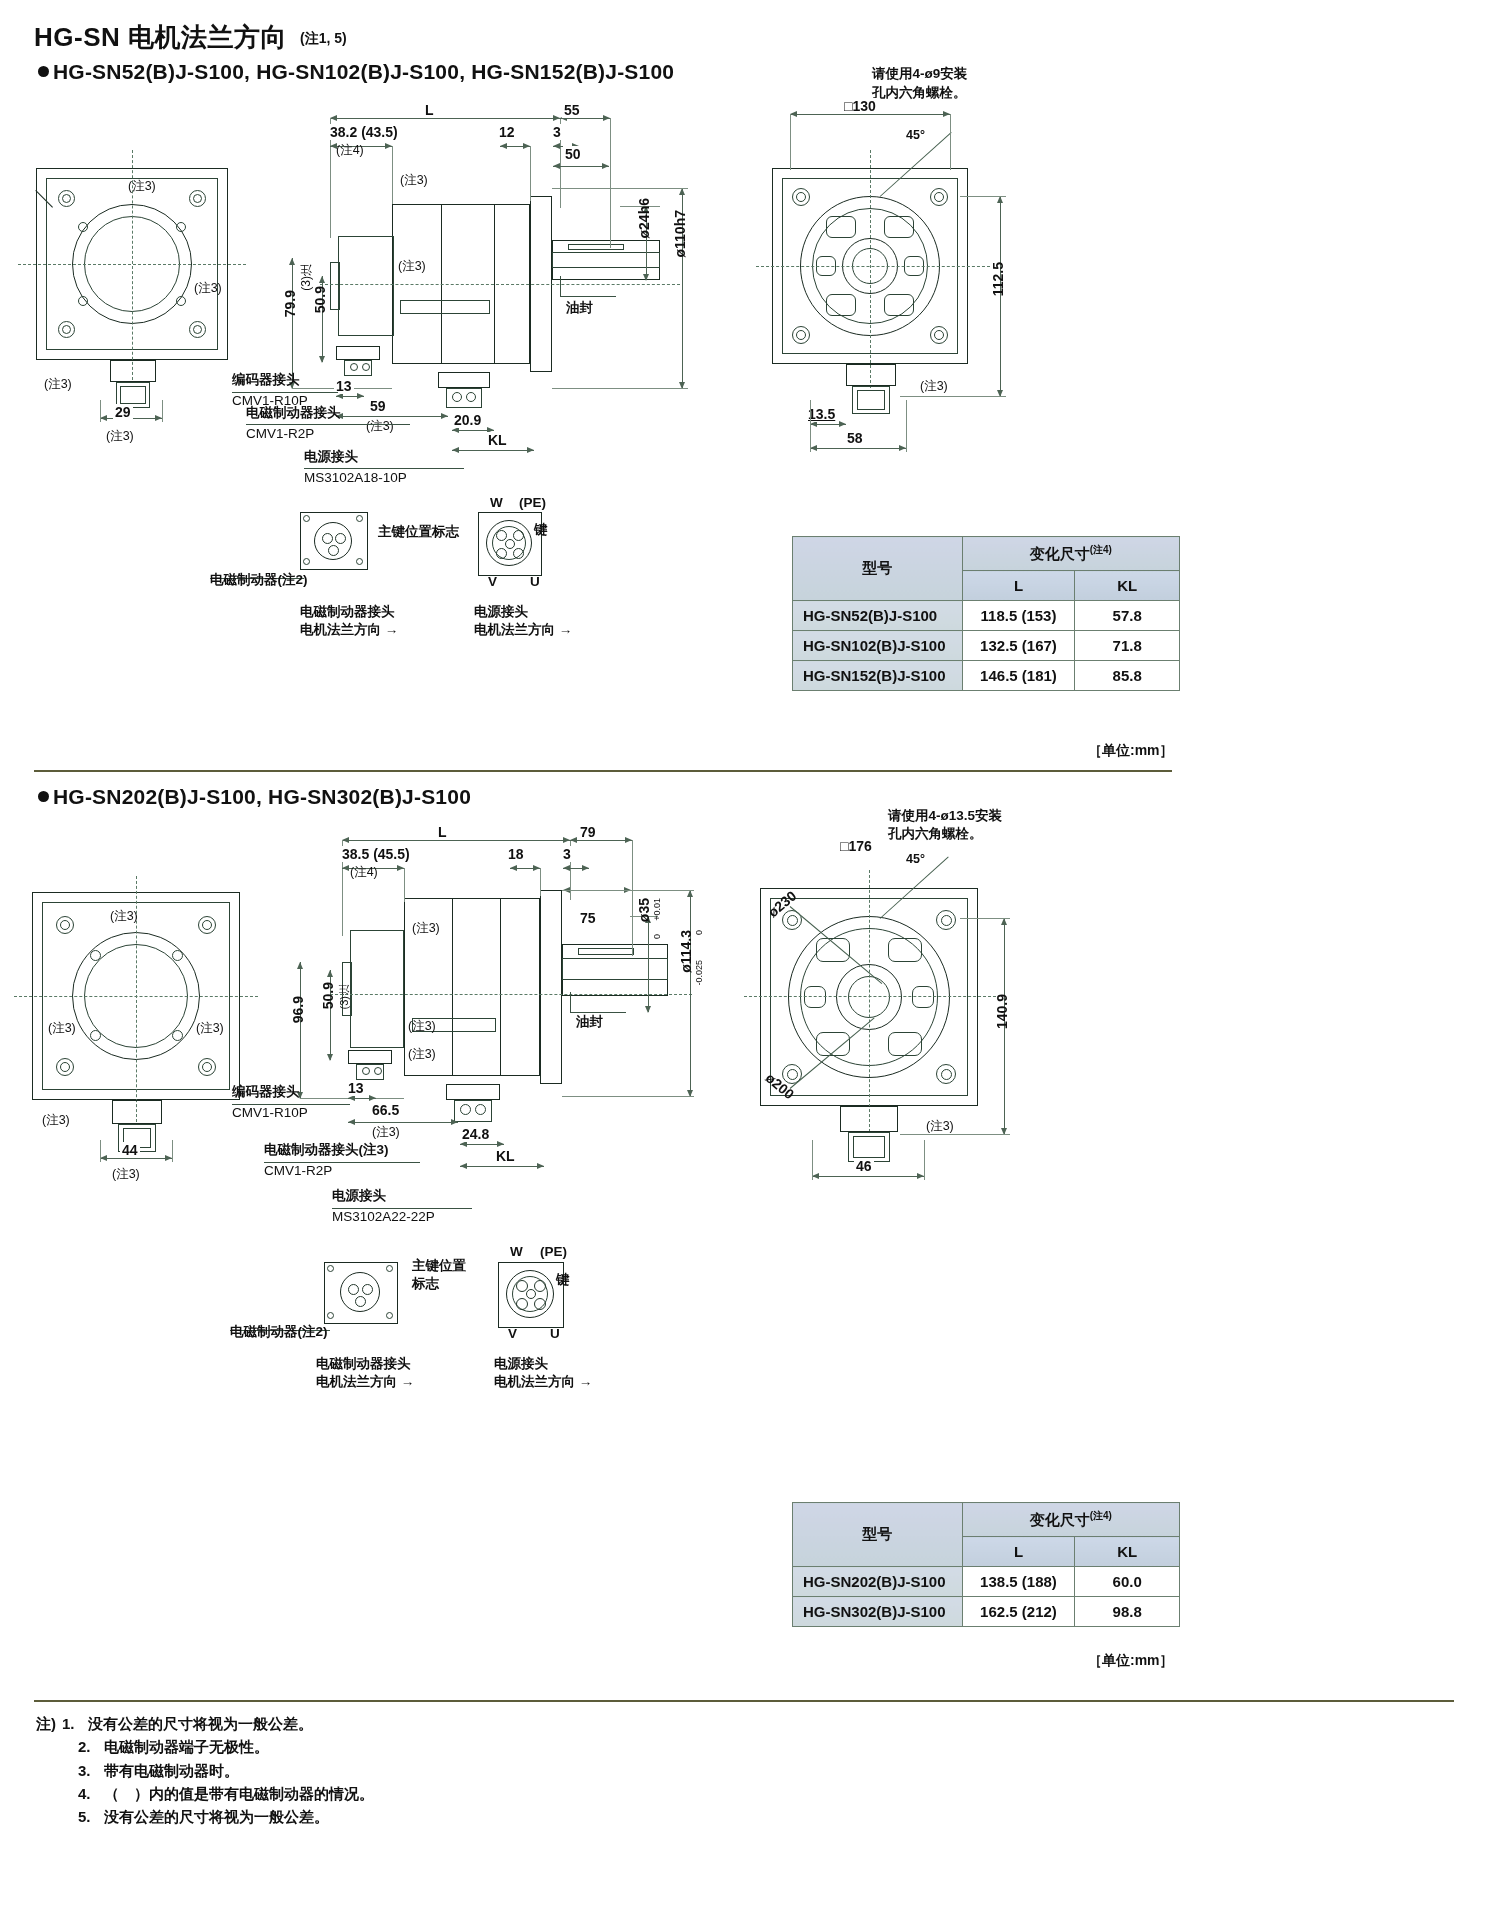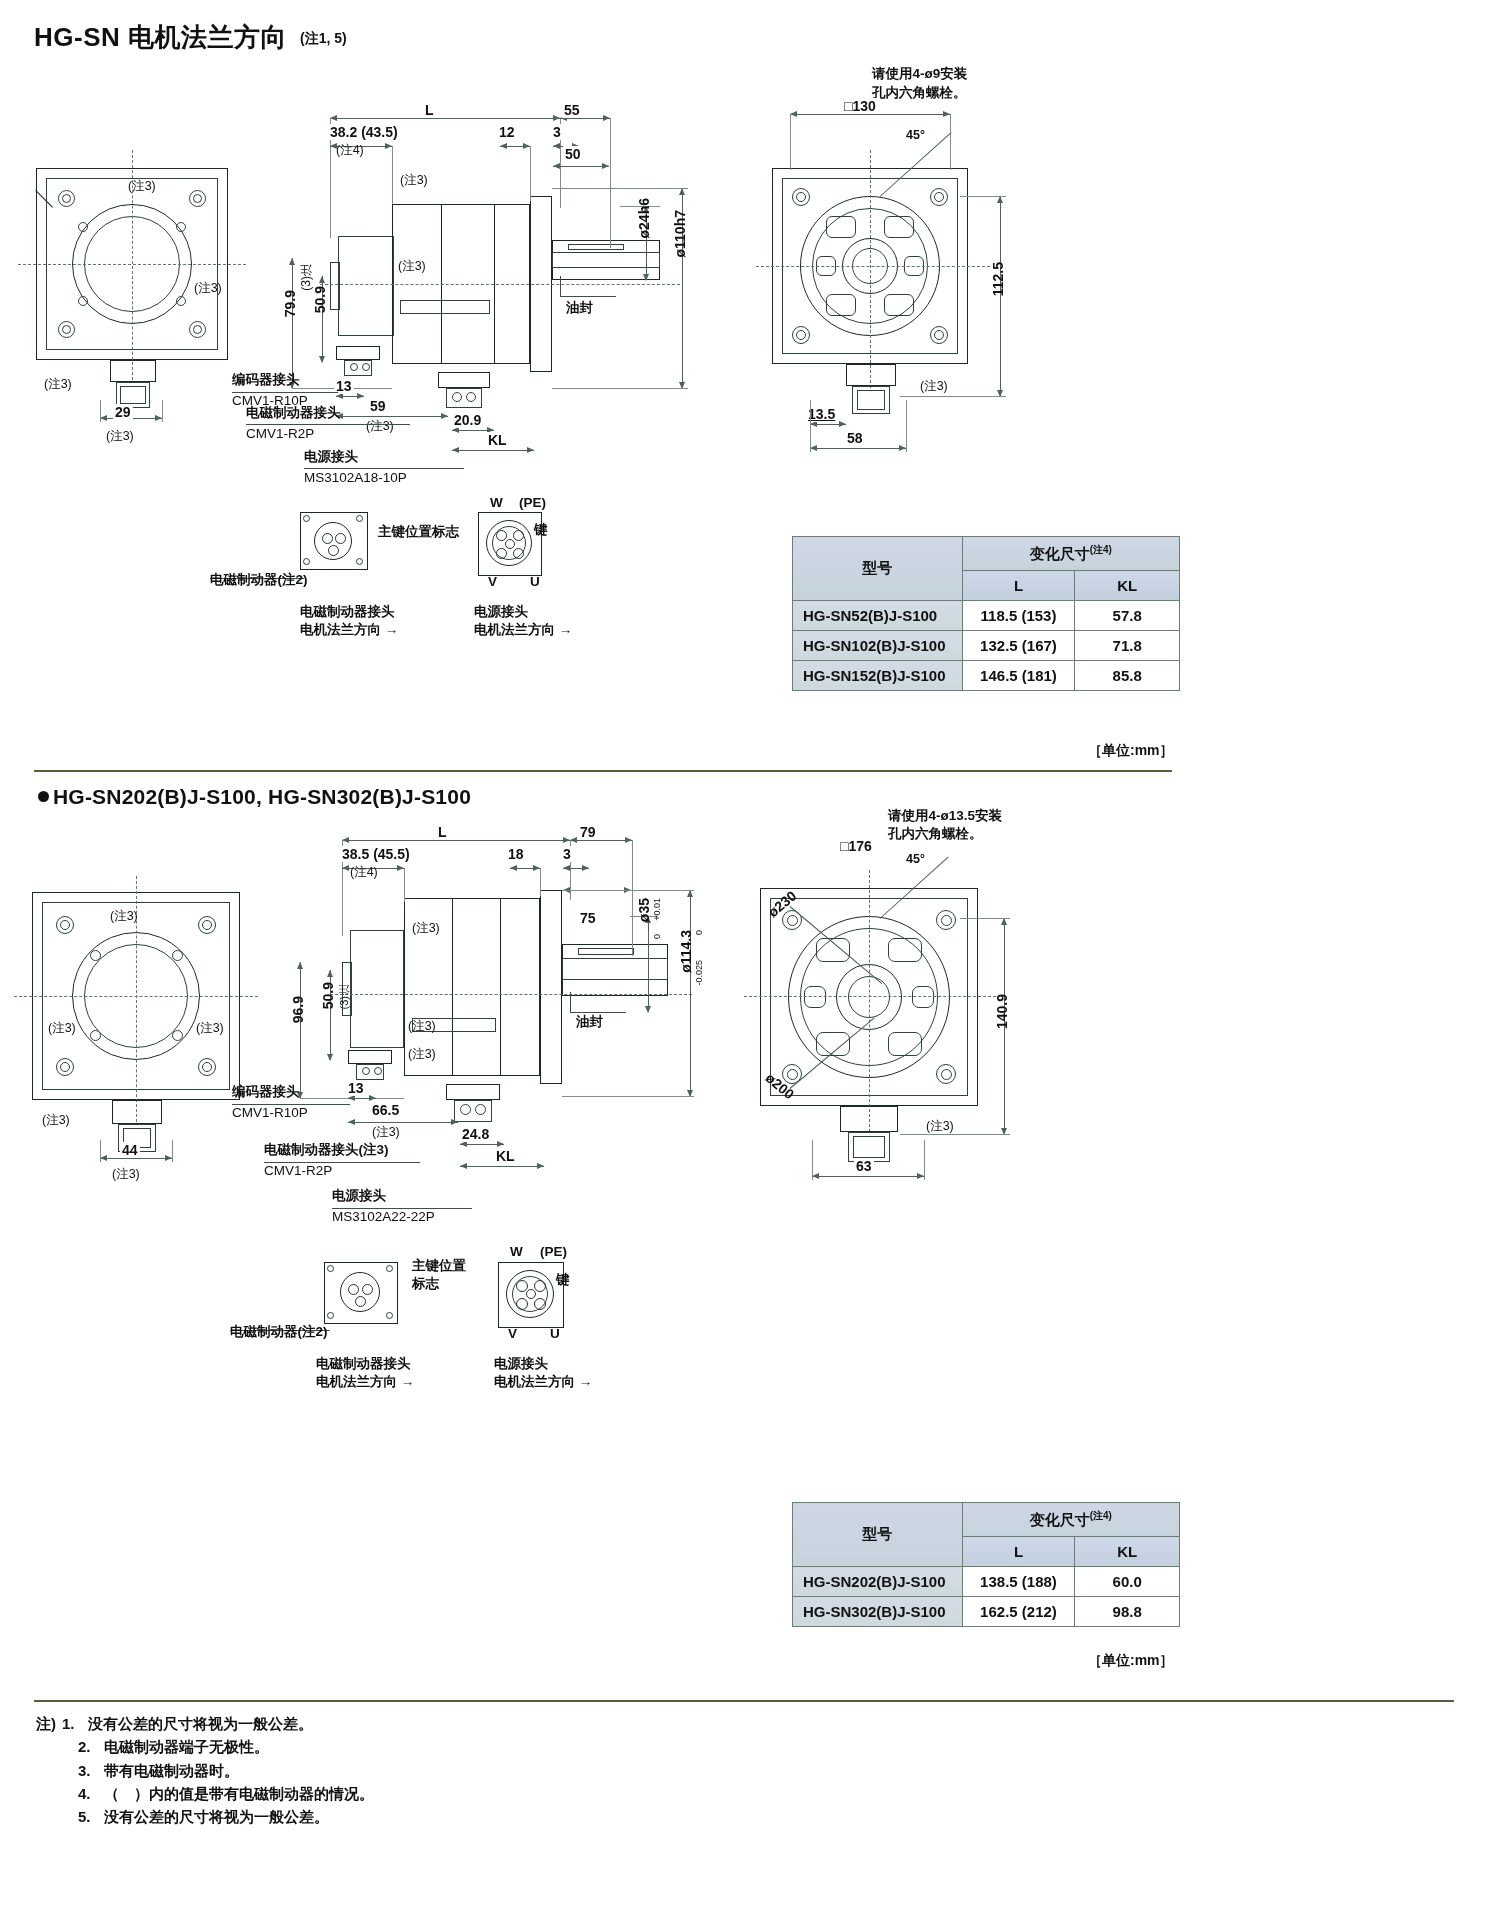--- a/index.html
+++ b/index.html
@@ -64,20 +64,23 @@
 </style>
 </head>
 <body>
 
 <div class="pg">
 
 
   <h1 class="title">HG-SN 电机法兰方向</h1>
   <div class="title-note">(注1, 5)</div>
 
+  <div class="model-head" style="left:38px;top:60px;">
+    <span class="bullet"></span><span>HG-SN52(B)J-S100, HG-SN102(B)J-S100, HG-SN152(B)J-S100</span>
+  </div>
 
   <div>
 
     <div class="shape" style="left:36px;top:168px;width:192px;height:192px;"></div>
     <div class="ln hl" style="left:36px;top:190px;width:24px;transform:rotate(45deg);transform-origin:left top;"></div>
     <div class="thin" style="left:46px;top:178px;width:172px;height:172px;"></div>
     <div class="circ" style="left:72px;top:204px;width:120px;height:120px;"></div>
     <div class="circ2" style="left:84px;top:216px;width:96px;height:96px;"></div>
 
     <div class="circ2" style="left:58px;top:190px;width:17px;height:17px;"></div>
@@ -588,21 +591,21 @@
     <div class="shape" style="left:840px;top:1106px;width:58px;height:26px;"></div>
     <div class="thin" style="left:848px;top:1132px;width:42px;height:30px;"></div>
     <div class="thin" style="left:853px;top:1136px;width:32px;height:22px;"></div>
     <div class="smtxt" style="left:926px;top:1118px;">(注3)</div>
 
     <div class="dim" style="left:812px;top:1176px;width:112px;"></div>
     <div class="arw arw-l" style="left:812px;top:1173px;"></div>
     <div class="arw arw-r" style="left:917px;top:1173px;"></div>
     <div class="ext" style="left:812px;top:1140px;height:40px;"></div>
     <div class="ext" style="left:924px;top:1140px;height:40px;"></div>
-    <div class="dimtxt" style="left:854px;top:1158px;">63</div>
+    <div class="dimtxt" style="left:854px;top:1158px;">46</div>
   </div>
 
   <div>
     <div class="sqconn" style="left:324px;top:1262px;width:72px;height:60px;"></div>
     <div class="circ" style="left:340px;top:1272px;width:40px;height:40px;"></div>
     <div class="pin" style="left:348px;top:1284px;width:9px;height:9px;"></div>
     <div class="pin" style="left:362px;top:1284px;width:9px;height:9px;"></div>
     <div class="pin" style="left:355px;top:1296px;width:9px;height:9px;"></div>
     <div class="circ2" style="left:327px;top:1265px;width:7px;height:7px;"></div>
     <div class="circ2" style="left:386px;top:1265px;width:7px;height:7px;"></div>

